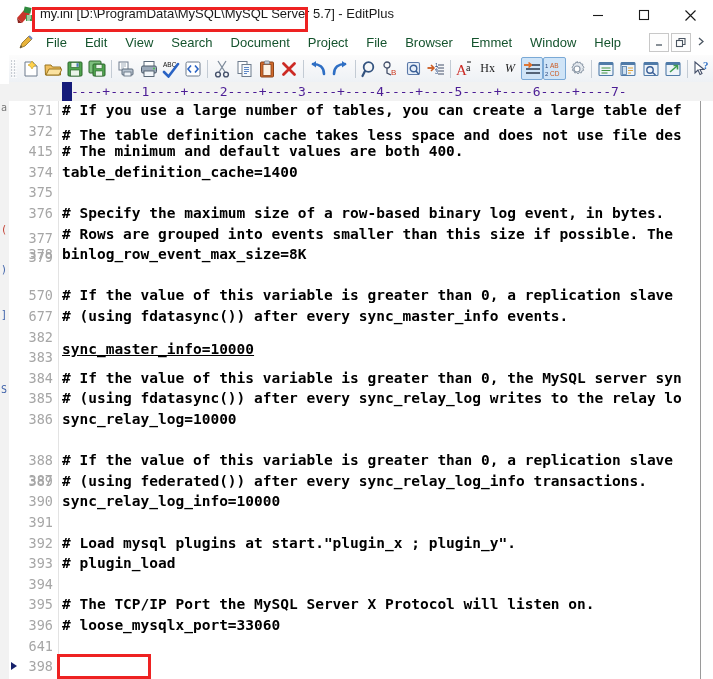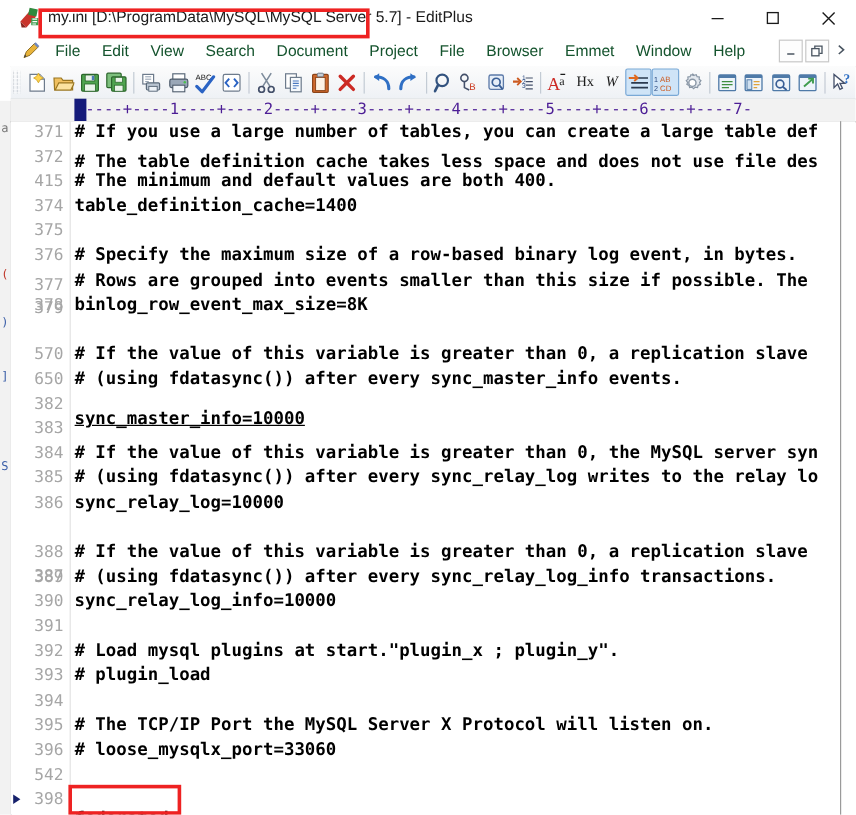--- a/index.html
+++ b/index.html
@@ -463,53 +463,53 @@
         <div class="gutter-line" style="top: 102px; line-height: 20.6px; height: 20.6px;">376</div>
         <div class="code-line" style="top: 102px; line-height: 20.6px; height: 20.6px;"># Specify the maximum size of a row-based binary log event, in bytes.</div>
         <div class="gutter-line" style="top: 107px; line-height: 20.6px; height: 20.6px; margin-top: 20px;">377</div>
         <div class="code-line" style="top: 122.6px; line-height: 20.6px; height: 20.6px;"># Rows are grouped into events smaller than this size if possible. The</div>
         <div class="gutter-line" style="top: 143.2px; line-height: 20.6px; height: 20.6px;">378</div>
         <div class="code-line" style="top: 143.2px; line-height: 20.6px; height: 20.6px;">binlog_row_event_max_size=8K</div>
         <div class="gutter-line" style="top: 146px; line-height: 20.6px; height: 20.6px;">379</div>
         <div class="code-line" style="top: 163.8px; line-height: 20.6px; height: 20.6px;"></div>
         <div class="gutter-line" style="top: 184.4px; line-height: 20.6px; height: 20.6px;">570</div>
         <div class="code-line" style="top: 184.4px; line-height: 20.6px; height: 20.6px;"># If the value of this variable is greater than 0, a replication slave</div>
-        <div class="gutter-line" style="top: 205px; line-height: 20.6px; height: 20.6px;">650</div>
+        <div class="gutter-line" style="top: 205px; line-height: 20.6px; height: 20.6px;">677</div>
         <div class="code-line" style="top: 205px; line-height: 20.6px; height: 20.6px;"># (using fdatasync()) after every sync_master_info events.</div>
         <div class="gutter-line" style="top: 225.6px; line-height: 20.6px; height: 20.6px;">382</div>
         <div class="code-line" style="top: 238px; line-height: 20.6px; height: 20.6px; text-decoration: underline;">sync_master_info=10000</div>
         <div class="gutter-line" style="top: 246.2px; line-height: 20.6px; height: 20.6px;">383</div>
         <div class="code-line" style="top: 246.2px; line-height: 20.6px; height: 20.6px;"></div>
         <div class="gutter-line" style="top: 266.8px; line-height: 20.6px; height: 20.6px;">384</div>
         <div class="code-line" style="top: 266.8px; line-height: 20.6px; height: 20.6px;"># If the value of this variable is greater than 0, the MySQL server syn</div>
         <div class="gutter-line" style="top: 287.4px; line-height: 20.6px; height: 20.6px;">385</div>
         <div class="code-line" style="top: 287.4px; line-height: 20.6px; height: 20.6px;"># (using fdatasync()) after every sync_relay_log writes to the relay lo</div>
         <div class="gutter-line" style="top: 308px; line-height: 20.6px; height: 20.6px;">386</div>
         <div class="code-line" style="top: 308px; line-height: 20.6px; height: 20.6px;">sync_relay_log=10000</div>
         <div class="gutter-line" style="top: 328.6px; line-height: 20.6px; height: 20.6px; margin-top: 40px;">387</div>
         <div class="code-line" style="top: 328.6px; line-height: 20.6px; height: 20.6px;"></div>
         <div class="gutter-line" style="top: 349.2px; line-height: 20.6px; height: 20.6px;">388</div>
         <div class="code-line" style="top: 349.2px; line-height: 20.6px; height: 20.6px;"># If the value of this variable is greater than 0, a replication slave</div>
         <div class="gutter-line" style="top: 369.8px; line-height: 20.6px; height: 20.6px;">389</div>
-        <div class="code-line" style="top: 369.8px; line-height: 20.6px; height: 20.6px;"># (using fdatasync()) after every sync_relay_log_info transactions.</div>
+        <div class="code-line" style="top: 369.8px; line-height: 20.6px; height: 20.6px;"># (using federated()) after every sync_relay_log_info transactions.</div>
         <div class="gutter-line" style="top: 390.4px; line-height: 20.6px; height: 20.6px;">390</div>
         <div class="code-line" style="top: 390.4px; line-height: 20.6px; height: 20.6px;">sync_relay_log_info=10000</div>
         <div class="gutter-line" style="top: 411px; line-height: 20.6px; height: 20.6px;">391</div>
         <div class="code-line" style="top: 411px; line-height: 20.6px; height: 20.6px;"></div>
         <div class="gutter-line" style="top: 431.6px; line-height: 20.6px; height: 20.6px;">392</div>
         <div class="code-line" style="top: 431.6px; line-height: 20.6px; height: 20.6px;"># Load mysql plugins at start."plugin_x ; plugin_y".</div>
         <div class="gutter-line" style="top: 452.2px; line-height: 20.6px; height: 20.6px;">393</div>
         <div class="code-line" style="top: 452.2px; line-height: 20.6px; height: 20.6px;"># plugin_load</div>
         <div class="gutter-line" style="top: 472.8px; line-height: 20.6px; height: 20.6px;">394</div>
         <div class="code-line" style="top: 472.8px; line-height: 20.6px; height: 20.6px;"></div>
         <div class="gutter-line" style="top: 493.4px; line-height: 20.6px; height: 20.6px;">395</div>
         <div class="code-line" style="top: 493.4px; line-height: 20.6px; height: 20.6px;"># The TCP/IP Port the MySQL Server X Protocol will listen on.</div>
         <div class="gutter-line" style="top: 514px; line-height: 20.6px; height: 20.6px;">396</div>
         <div class="code-line" style="top: 514px; line-height: 20.6px; height: 20.6px;"># loose_mysqlx_port=33060</div>
-        <div class="gutter-line" style="top: 534.6px; line-height: 20.6px; height: 20.6px;">542</div>
+        <div class="gutter-line" style="top: 534.6px; line-height: 20.6px; height: 20.6px;">641</div>
         <div class="code-line" style="top: 534.6px; line-height: 20.6px; height: 20.6px;"></div>
         <div class="gutter-line" style="top: 555.2px; line-height: 20.6px; height: 20.6px;">398</div>
         <div style="position: absolute; left: 1px; width: 10px; height: 20.6px; top: 555.2px; display: flex; align-items: center;">
           <svg width="8" height="10" viewBox="0 0 8 10">
             <path d="M1 1 L7 5 L1 9 Z" fill="#16216b"></path>
           </svg>
         </div>
         <div class="code-line" style="top: 572px; line-height: 20.6px; height: 20.6px;">federated</div>
       </div>
   </div>

